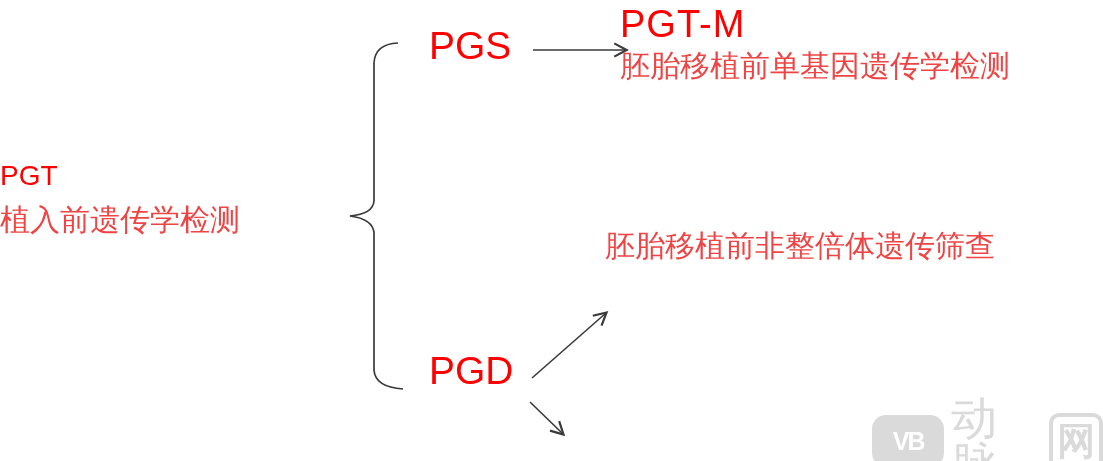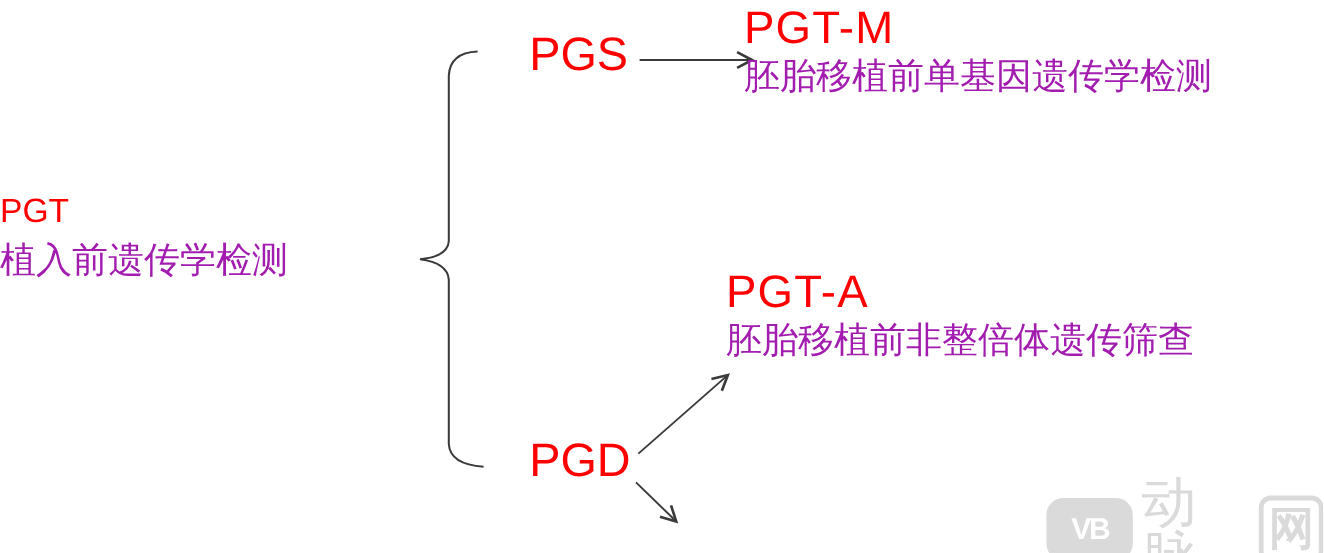--- a/index.html
+++ b/index.html
@@ -5,30 +5,30 @@
   html,body{margin:0;padding:0;background:#ffffff;}
   .canvas{
     position:relative;
     width:1103px;height:461px;
     background:#ffffff;
     overflow:hidden;
     font-family:"Liberation Sans","DejaVu Sans",sans-serif;
   }
   .abs{position:absolute;}
   .abbr{color:#ff0000;font-weight:500;line-height:1.05;white-space:nowrap;}
-  .desc{color:#a21caf;line-height:1.15;white-space:nowrap;font-family:Liberation Mono, monospace;}
+  .desc{color:#ef4444;line-height:1.15;white-space:nowrap;}
   .node-block{z-index:2;}
   
   .root-block{left:0;top:161px;width:345px;}
   .root-block .abbr{font-size:28px;}
   .root-block .desc{font-size:30px;margin-top:13px;letter-spacing:0px;}
   
-  .branch{z-index:2;font-size:39px;margin-left:12px;}
+  .branch{z-index:2;font-size:39px;}
   .branch-pgs{left:429px;top:26px;}
-  .branch-pgd{left:429px;top:365px;}
+  .branch-pgd{left:429px;top:351px;}
   
   .leaf .abbr{font-size:38px;letter-spacing:1px;}
   .leaf .desc{font-size:30px;margin-top:4px;}
   .leaf-pgtm{left:620px;top:5px;width:450px;}
   .leaf-pgta{left:605px;top:225px;width:450px;}
   .leaf-pgtsr{left:555px;top:363px;width:548px;}
   
   .connectors{position:absolute;left:0;top:0;width:1103px;height:461px;z-index:1;}
   
   .watermark{left:872px;top:395px;z-index:0;display:flex;align-items:center;gap:7px;color:#dadada;}
@@ -64,21 +64,20 @@
 
   <div class="abs abbr branch branch-pgs">PGS</div>
   <div class="abs abbr branch branch-pgd">PGD</div>
 
   <div class="abs node-block leaf leaf-pgtm">
     <div class="abbr">PGT-M</div>
     <div class="desc">胚胎移植前单基因遗传学检测</div>
   </div>
 
   <div class="abs node-block leaf leaf-pgta">
-    <div class="abbr">PGT-A</div>
     <div class="desc">胚胎移植前非整倍体遗传筛查</div>
   </div>
 
   <div class="abs node-block leaf leaf-pgtsr">
   </div>
 
   <div class="abs watermark">
     <div class="wm-logo">VB</div>
     <div class="wm-text">动脉</div>
     <div class="wm-boxed">网</div>

